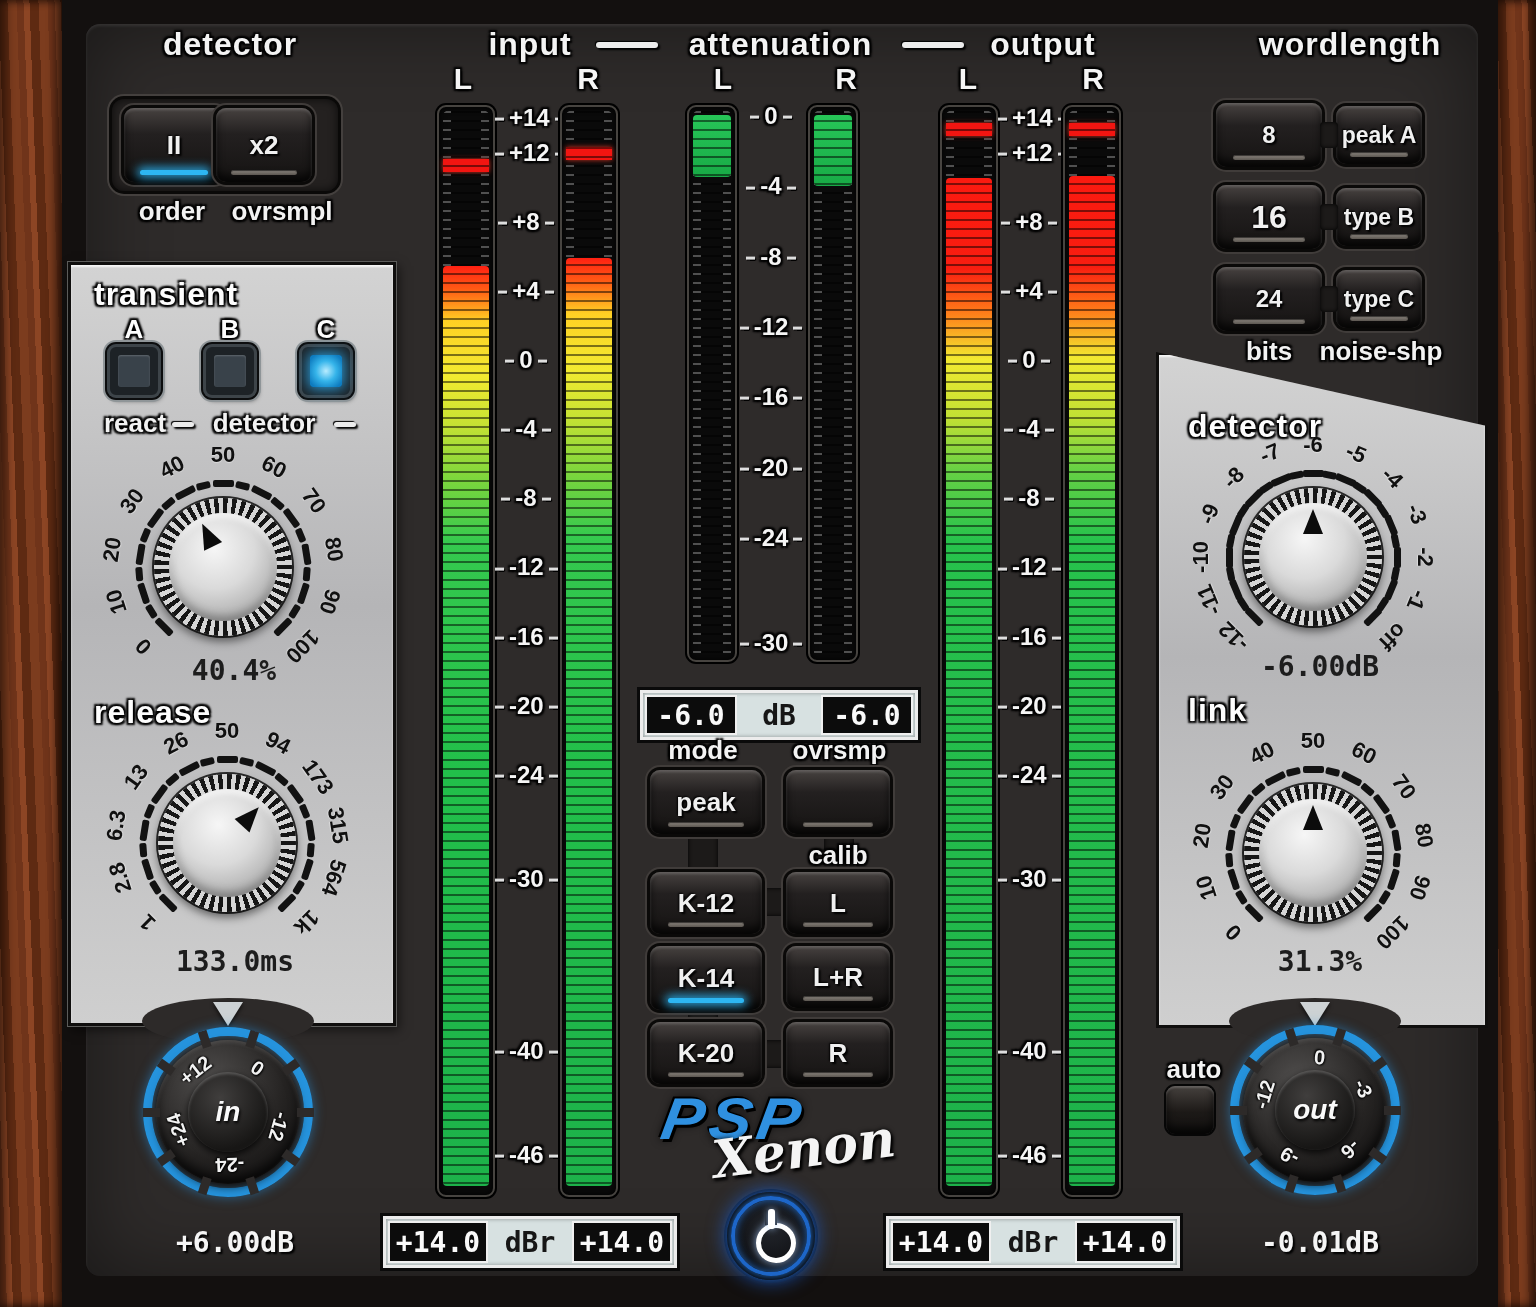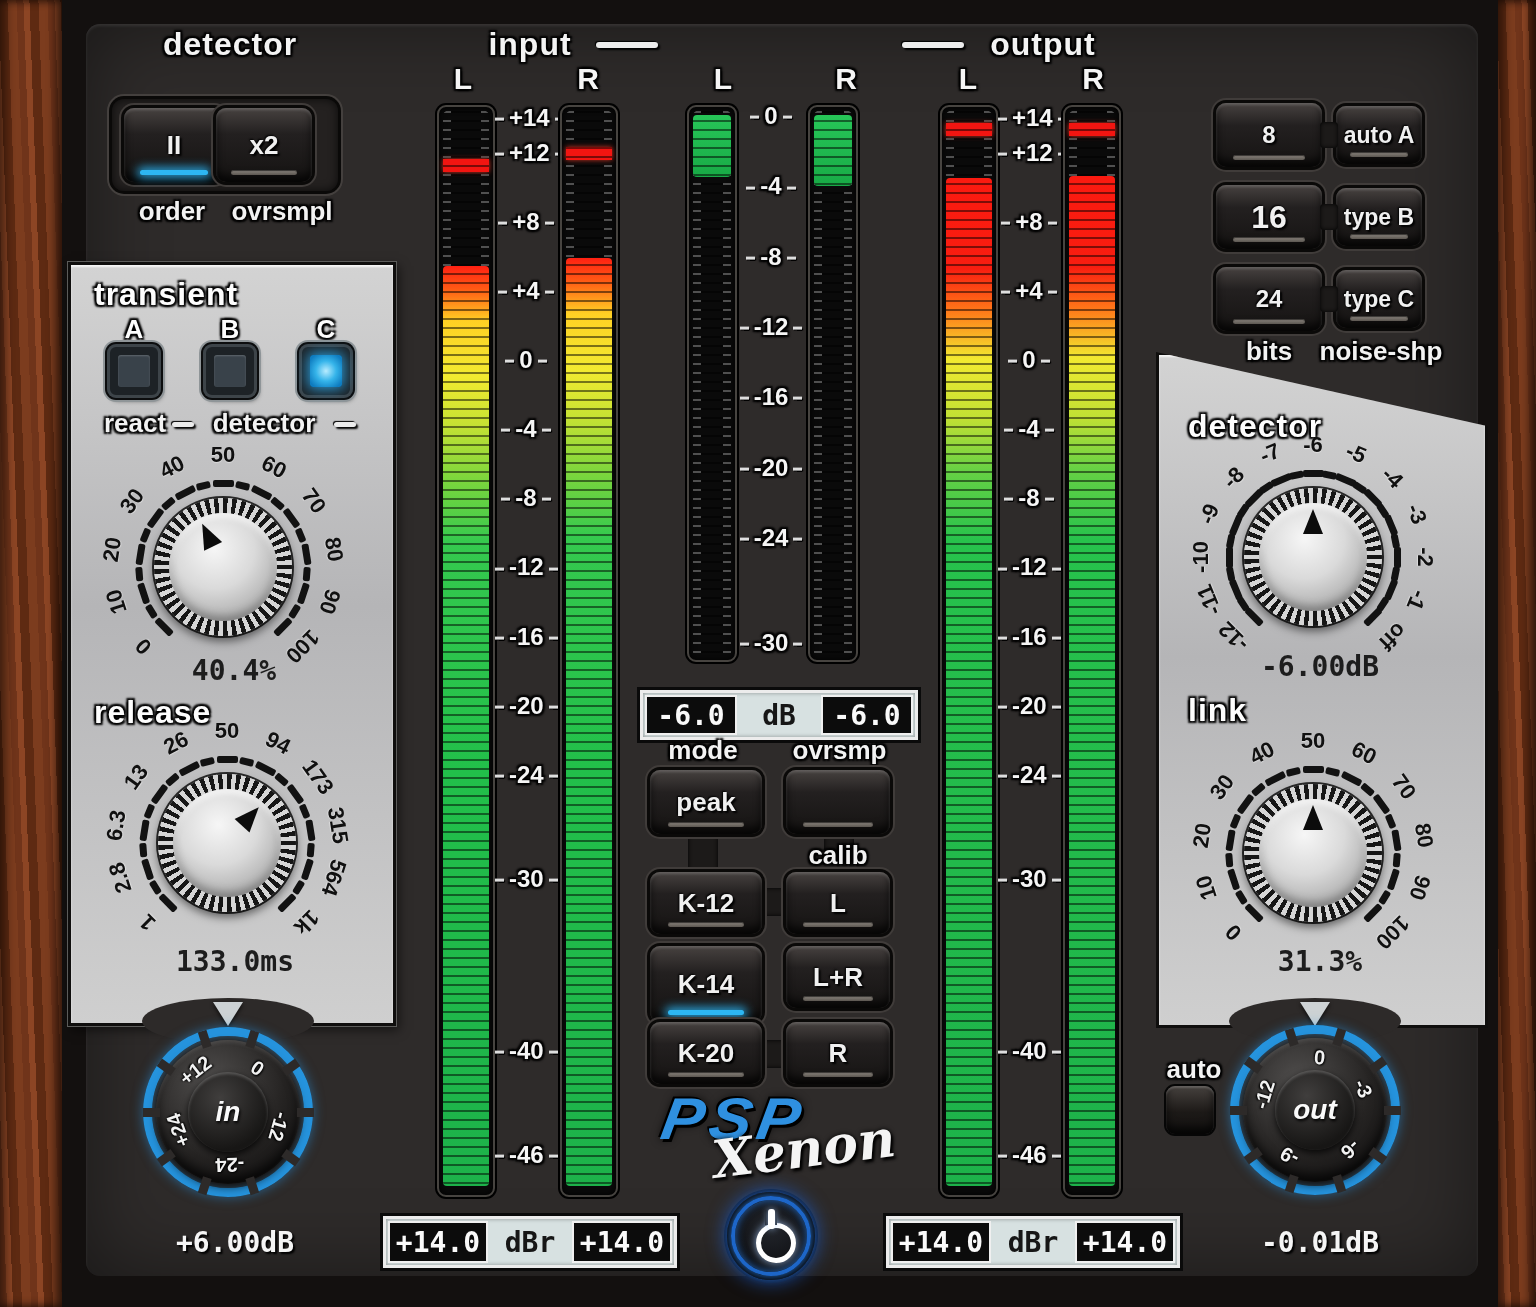--- a/index.html
+++ b/index.html
@@ -131,22 +131,24 @@
 
 <div class="unit">
   <div class="wood" style="left:0;width:62px"></div>
   <div class="wood" style="left:1498px;width:38px"></div>
   <div class="frame"></div>
   <div class="face"></div>
 
   <div class="sect-title" style="left:130px;top:26px;width:200px">detector</div>
   <div class="sect-title" style="left:455px;top:26px;width:150px">input</div>
   <div class="tdash" style="left:596px;top:42px;width:62px"></div>
+  <div class="sect-title" style="left:668px;top:26px;width:225px">attenuation</div>
   <div class="tdash" style="left:902px;top:42px;width:62px"></div>
   <div class="sect-title" style="left:968px;top:26px;width:150px">output</div>
+  <div class="sect-title" style="left:1240px;top:26px;width:220px">wordlength</div>
 
   <div class="lr" style="left:443px;top:62px">L</div>
   <div class="lr" style="left:568px;top:62px">R</div>
   <div class="lr" style="left:703px;top:62px">L</div>
   <div class="lr" style="left:826px;top:62px">R</div>
   <div class="lr" style="left:948px;top:62px">L</div>
   <div class="lr" style="left:1073px;top:62px">R</div>
 
   <div class="group-box" style="left:112px;top:99px;width:226px;height:92px"></div>
   <div class="pbtn" style="left:124px;top:108px;width:100px;height:74px">
@@ -394,21 +396,21 @@
   <div class="small-label" style="left:788px;top:840px;width:100px">calib</div>
 
   <div class="pbtn" style="left:650px;top:872px;width:112px;height:62px">
     <span>K-12</span>
     <span class="ind"></span>
   </div>
   <div class="pbtn" style="left:786px;top:872px;width:104px;height:62px">
     <span>L</span>
     <span class="ind"></span>
   </div>
-  <div class="pbtn" style="left:650px;top:946px;width:112px;height:76px">
+  <div class="pbtn" style="left:650px;top:946px;width:112px;height:64px">
     <span>K-14</span>
     <span class="ind on"></span>
   </div>
   <div class="pbtn" style="left:786px;top:946px;width:104px;height:62px">
     <span>L+R</span>
     <span class="ind"></span>
   </div>
   <div class="pbtn" style="left:650px;top:1022px;width:112px;height:62px">
     <span>K-20</span>
     <span class="ind"></span>
@@ -436,21 +438,21 @@
     <div class="valbox">+14.0</div>
     <div class="unit-box">dBr</div>
     <div class="valbox">+14.0</div>
   </div>
 
   <div class="pbtn" style="left:1216px;top:103px;width:106px;height:64px;font-size:24px">
     <span>8</span>
     <span class="ind"></span>
   </div>
   <div class="pbtn" style="left:1336px;top:106px;width:86px;height:58px;font-size:23px">
-    <span>auto A</span>
+    <span>peak A</span>
     <span class="ind"></span>
   </div>
   <div class="pbtn" style="left:1216px;top:185px;width:106px;height:64px;font-size:32px">
     <span>16</span>
     <span class="ind"></span>
   </div>
   <div class="pbtn" style="left:1336px;top:188px;width:86px;height:58px;font-size:23px">
     <span>type B</span>
     <span class="ind"></span>
   </div>

